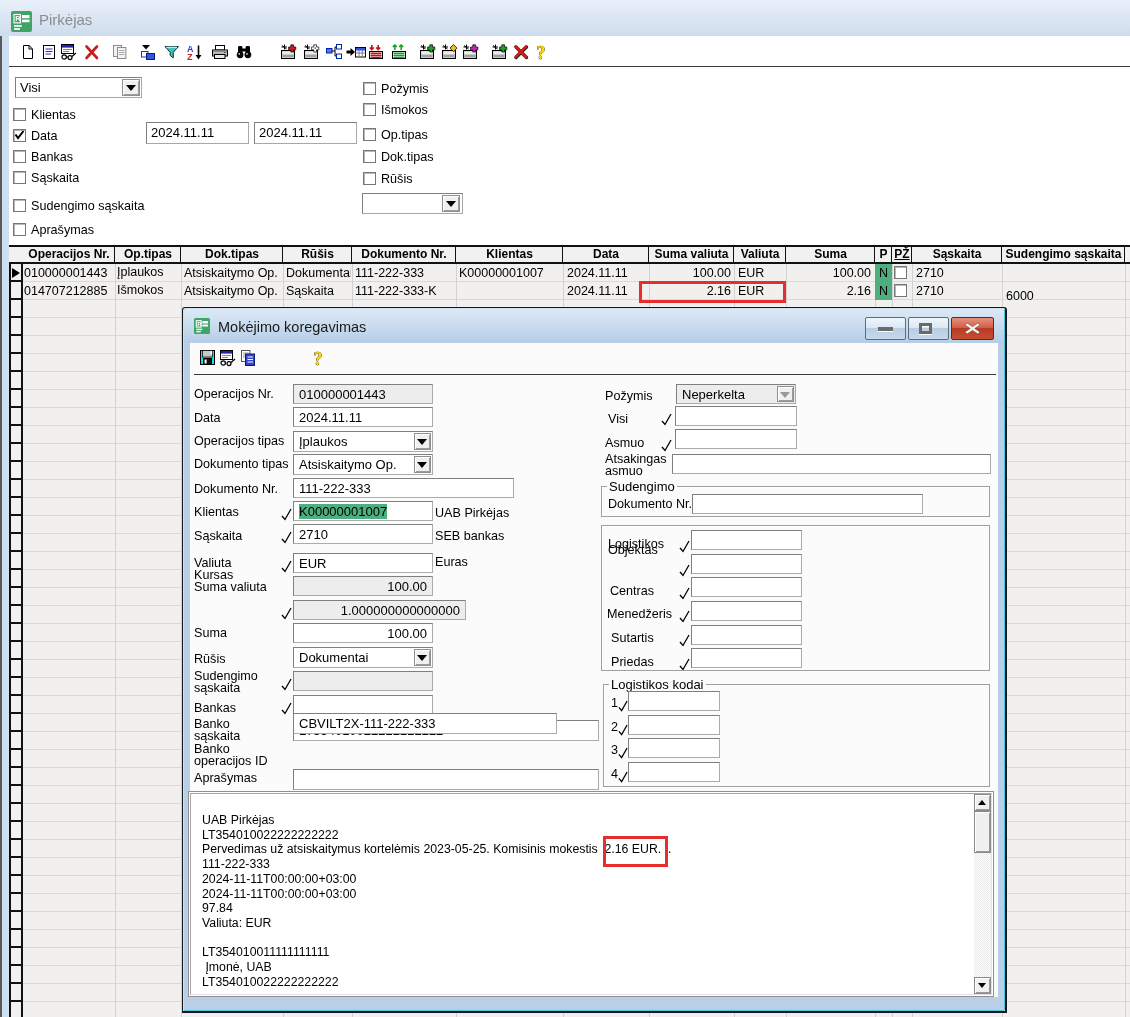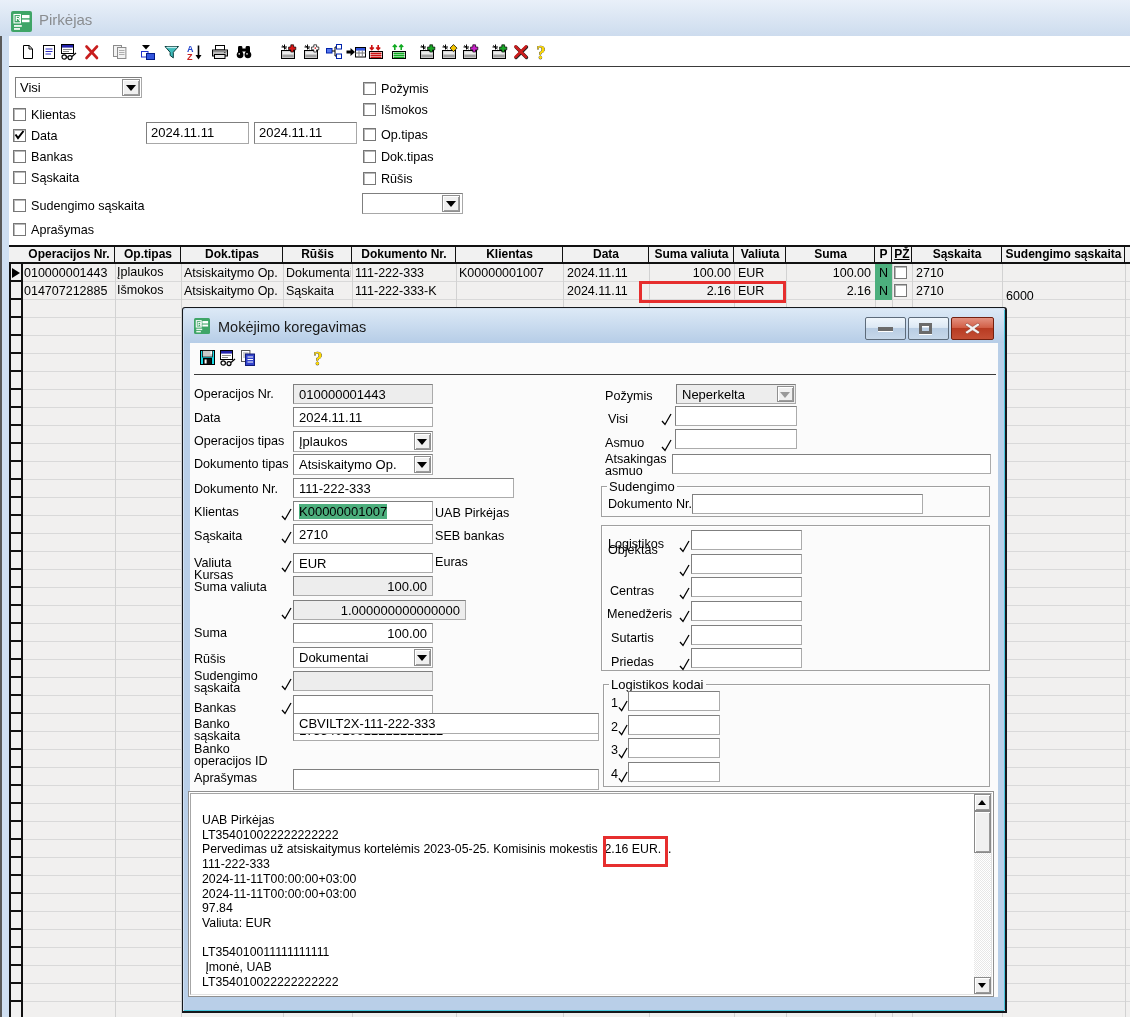--- a/index.html
+++ b/index.html
@@ -434,21 +434,21 @@
 <div class="dfield" style="left:293px;top:553px;width:140px;height:20px">EUR</div>
 <div class="dfield gray num" style="left:293px;top:576px;width:140px;height:20px">100.00</div>
 <div class="dfield gray num" style="left:293px;top:600px;width:173px;height:20px">1.000000000000000</div>
 <div class="dfield num" style="left:293px;top:623px;width:140px;height:20px">100.00</div>
 <div class="dfield" style="left:293px;top:647px;width:140px;height:21px">Dokumentai</div>
 <div class="cmbtn" style="left:414px;top:649px;width:17px;height:17px"></div>
 <div class="tri" style="left:417px;top:655px"></div>
 <div class="dfield gray" style="left:293px;top:671px;width:140px;height:20px"></div>
 <div class="dfield" style="left:293px;top:695px;width:140px;height:20px"></div>
 <div class="dfield" style="left:293px;top:720px;width:306px;height:21px">LT354010022222222222</div>
-<div class="dfield" style="left:293px;top:713px;width:306px;height:21px">CBVILT2X-111-222-333</div>
+<div class="dfield" style="left:293px;top:713px;width:264px;height:21px">CBVILT2X-111-222-333</div>
 <div class="dfield" style="left:293px;top:769px;width:306px;height:21px"></div>
 
 <div class="lb" style="left:435px;top:507px">UAB Pirkėjas</div>
 <div class="lb" style="left:435px;top:530px">SEB bankas</div>
 <div class="lb" style="left:435px;top:556px">Euras</div>
 
 <svg class="chk" style="left:281px;top:508px" width="11" height="13" viewBox="0 0 11 13">
     <path d="M1 8 L4 11.5 L10 1" stroke="#000" stroke-width="1.3" fill="none"></path>
   </svg>
 <svg class="chk" style="left:281px;top:531px" width="11" height="13" viewBox="0 0 11 13">

